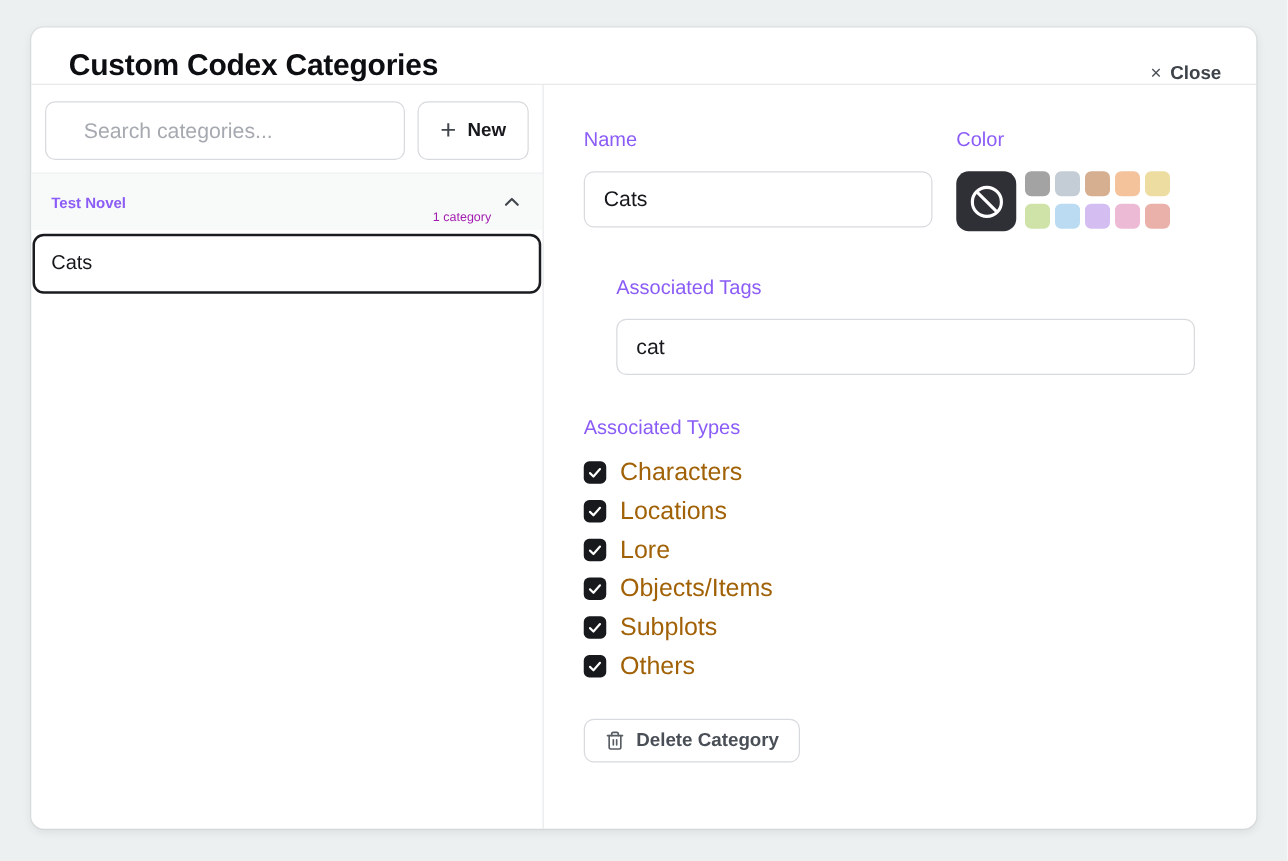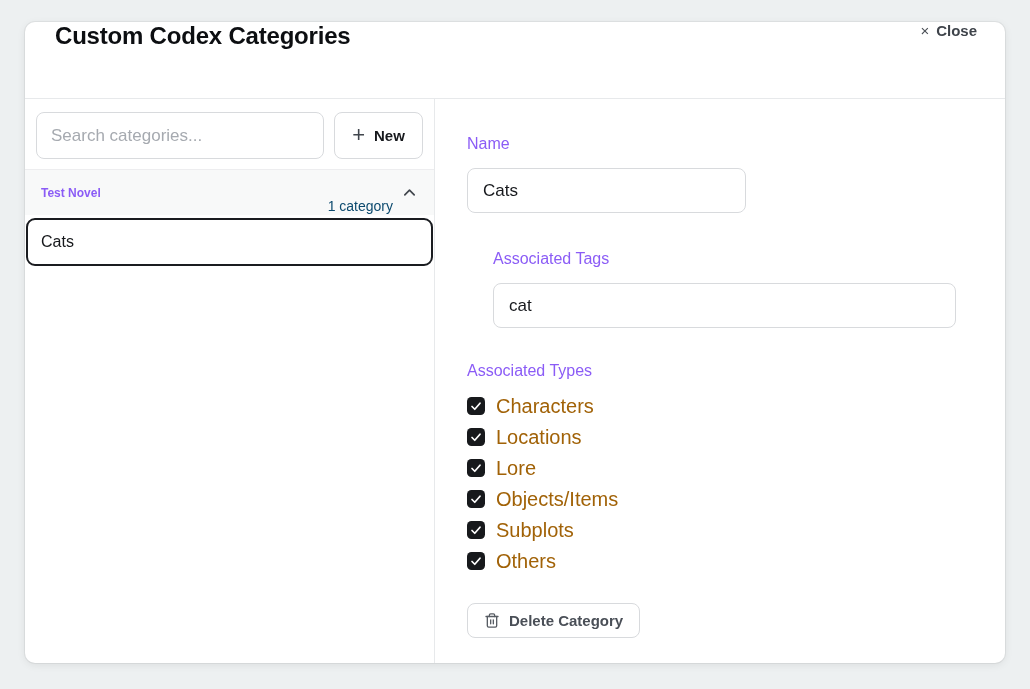--- a/index.html
+++ b/index.html
@@ -13,22 +13,22 @@
   .modal {
     position:absolute; left:25px; top:22px;
     width:980px; height:641px;
     background:#ffffff;
     border-radius:10px;
     box-shadow:0 0 0 1px rgba(0,0,0,0.05), 0 2px 8px rgba(0,0,0,0.08);
     display:flex; flex-direction:column;
     overflow:hidden;
   }
   .modal-header {
-    height:77px; flex:none;
-    display:flex; align-items:flex-start; justify-content:space-between;
+    height:46px; flex:none;
+    display:flex; align-items:flex-end; justify-content:space-between;
     padding:0 28px 0 30px;
     border-bottom:1px solid #e7e9eb;
     gap:42px;
   }
   .modal-title {
     font-size:24px; font-weight:bold; color:#0c0e11; letter-spacing:-0.2px;
   }
   .close-btn {
     display:flex; align-items:center; gap:7px;
     background:none; border:none; cursor:pointer;
@@ -44,42 +44,42 @@
     display:flex; flex-direction:column;
   }
   .toolbar {
     display:flex; gap:10px;
     padding:13px 11px 10px 11px;
     border-bottom:1px solid #ededef;
   }
   .search-input {
     flex:1; height:47px;
     border:1px solid #d8dadd; border-radius:8px;
-    padding:0 14px;
+    padding:0 30px;
     font-family:inherit; font-size:17px; color:#16181c;
     outline:none; background:#fff;
   }
   .search-input::placeholder { color:#a6aab0; }
   .new-btn {
     width:89px; height:47px; flex:none;
     display:flex; align-items:center; justify-content:center; gap:9px;
     background:#fff; border:1px solid #d8dadd; border-radius:8px;
     font-family:inherit; font-size:15px; font-weight:bold; color:#16181c;
     cursor:pointer;
   }
   .plus-glyph { font-size:22px; font-weight:normal; color:#41464d; line-height:1; margin-top:-2px; }
   .group-header {
     height:45px; flex:none;
     display:flex; align-items:center;
     padding:0 17px 0 16px;
     background:#f8f9f9;
     cursor:pointer;
   }
   .group-name { font-size:12px; font-weight:bold; color:#8b5cf6; }
-  .group-count { margin-left:auto; font-size:14px; color:#0c4a6e;margin-top:26px; }
+  .group-count { margin-left:auto; font-size:10px; color:#a21caf;margin-top:26px; }
   .chevron { margin-left:9px; display:flex; align-items:center; }
   .category-item {
     margin:3px 1px 0 1px; height:48px; flex:none;
     border:2.5px solid #1a1c20; border-radius:9px;
     display:flex; align-items:center;
     padding:0 13px;
     font-size:16px; color:#15171a;
     background:#fff; cursor:pointer;
   }
 
@@ -171,20 +171,45 @@
 
       <div class="category-item">Cats</div>
     </div>
 
     <div class="right-panel">
 
       <div class="top-row">
         <div class="name-field">
           <label class="field-label">Name</label>
           <input class="text-input" type="text" value="Cats" style="">
+        </div>
+        <div>
+          <label class="field-label">Color</label>
+          <div class="color-picker">
+            <button class="swatch-none">
+              <span style="display:flex;">
+                <svg width="31" height="31" viewBox="0 0 32 32">
+                  <circle cx="16" cy="16" r="12" fill="none" stroke="#ffffff" stroke-width="2.6"></circle>
+                  <line x1="7.5" y1="7.5" x2="24.5" y2="24.5" stroke="#ffffff" stroke-width="2.6"></line>
+                </svg>
+              </span>
+            </button>
+            <div class="swatch-grid">
+                <div class="swatch" style="background: rgb(163, 163, 163);"></div>
+                <div class="swatch" style="background: rgb(196, 205, 213);"></div>
+                <div class="swatch" style="background: rgb(213, 175, 144);"></div>
+                <div class="swatch" style="background: rgb(244, 195, 156);"></div>
+                <div class="swatch" style="background: rgb(238, 221, 161);"></div>
+                <div class="swatch" style="background: rgb(207, 227, 169);"></div>
+                <div class="swatch" style="background: rgb(186, 219, 241);"></div>
+                <div class="swatch" style="background: rgb(211, 189, 241);"></div>
+                <div class="swatch" style="background: rgb(237, 186, 213);"></div>
+                <div class="swatch" style="background: rgb(234, 177, 170);"></div>
+              </div>
+          </div>
         </div>
       </div>
 
       <div class="tags-section">
         <label class="field-label">Associated Tags</label>
         <input class="text-input" type="text" value="cat" style="">
       </div>
 
       <div class="types-section">
         <label class="field-label" style="margin-bottom:0;">Associated Types</label>

